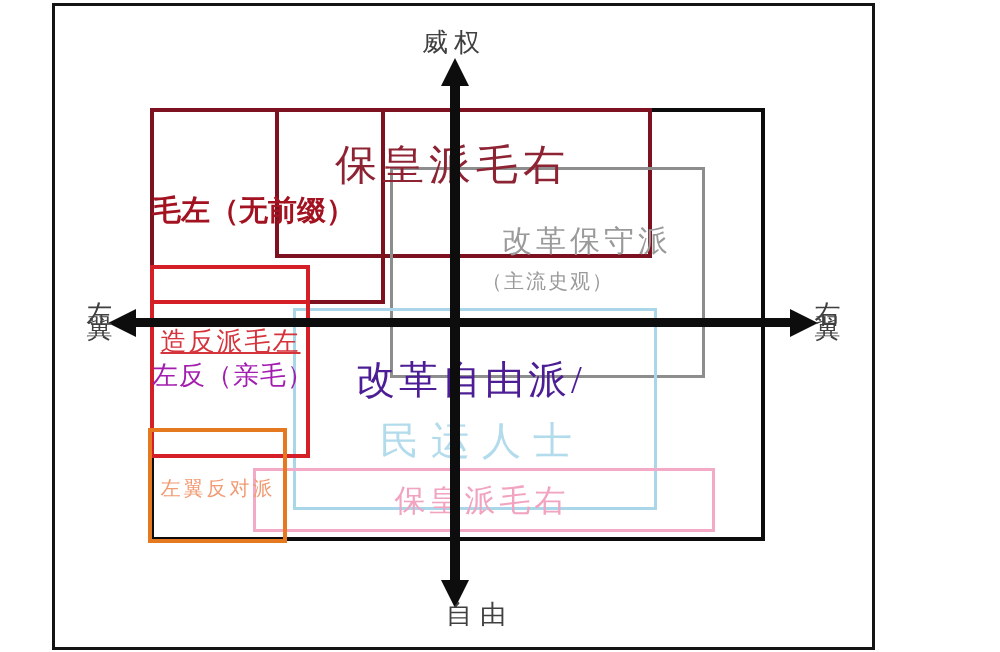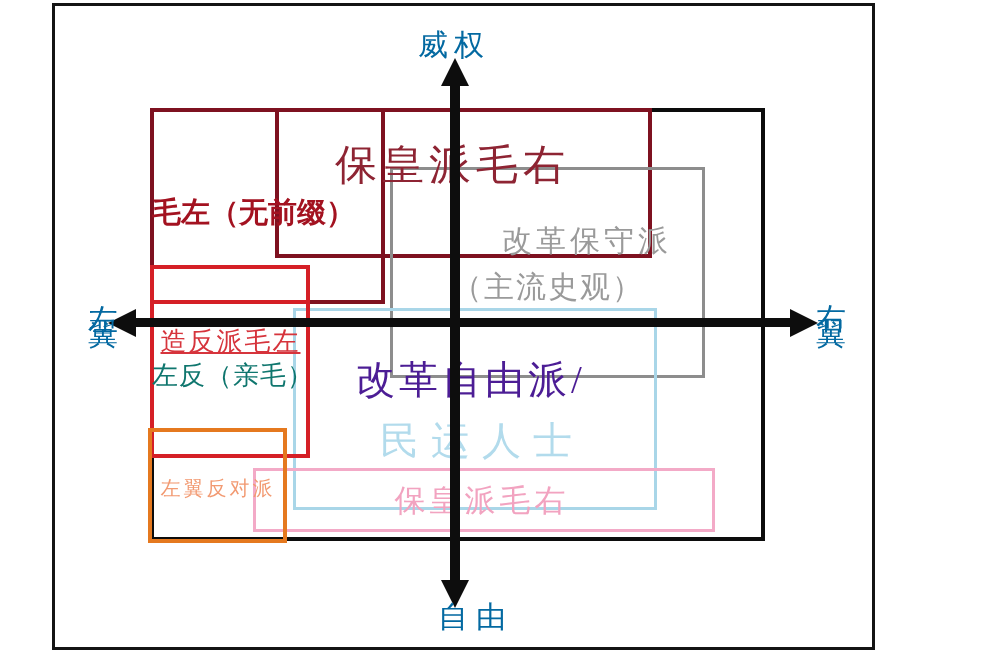--- a/index.html
+++ b/index.html
@@ -17,40 +17,40 @@
   #box-gray{left:390px;top:167px;width:315px;height:211px;border:3px solid #8d8d8d;z-index:2;}
   #box-blue{left:293px;top:308px;width:364px;height:202px;border:3px solid #a9d6e8;z-index:2;}
   #box-red-upper{left:150px;top:265px;width:160px;height:39px;border:4px solid #d51f26;z-index:3;}
   #box-red-lower{left:150px;top:300px;width:160px;height:158px;border:4px solid #d51f26;z-index:3;}
   #box-pink{left:253px;top:468px;width:462px;height:64px;border:3px solid #f3aac7;z-index:3;}
   #box-orange{left:148px;top:428px;width:139px;height:115px;border:4px solid #e5791f;z-index:4;}
   
   .rlabel{z-index:5;text-align:center;white-space:nowrap;line-height:1.1;}
   #lbl-baohuang{left:330px;top:142px;width:245px;font-size:42px;letter-spacing:5px;color:#8e2433;}
   #lbl-maozuo{left:152px;top:197px;width:220px;font-size:29px;font-weight:bold;text-align:left;
-              color:#a31220;font-family:Liberation Sans, sans-serif;}
+              color:#a31220;font-family:Liberation Mono, monospace;}
   #lbl-gray1{left:450px;top:224px;width:200px;font-size:30px;letter-spacing:4px;color:#9a9a9a;margin-left:37px;}
-  #lbl-gray2{left:443px;top:270px;width:210px;font-size:30px;letter-spacing:2px;color:#9a9a9a;}
+  #lbl-gray2{left:443px;top:270px;width:210px;font-size:20px;letter-spacing:2px;color:#9a9a9a;}
   #lbl-red1{left:158px;top:328px;width:145px;font-size:26px;letter-spacing:2px;color:#d6343c;text-decoration:underline;}
-  #lbl-red2{left:152px;top:362px;width:157px;font-size:26px;letter-spacing:1px;color:#0f766e;}
+  #lbl-red2{left:152px;top:362px;width:157px;font-size:26px;letter-spacing:1px;color:#a21caf;}
   #lbl-blue1{left:345px;top:359px;width:252px;font-size:39px;letter-spacing:4px;color:#4c1d95;}
   #lbl-blue2{left:380px;top:420px;width:200px;font-size:39px;letter-spacing:12px;color:#b2dbec;}
   #lbl-pink{left:382px;top:484px;width:200px;font-size:31px;letter-spacing:4px;color:#f2a3c0;}
   #lbl-orange{left:157px;top:477px;width:122px;font-size:20px;letter-spacing:3px;color:#f29a72;}
   
   .axis{background:#0d0d0d;z-index:6;}
   #v-shaft{left:450px;top:74px;width:10px;height:510px;}
   #h-shaft{left:122px;top:318px;width:670px;height:9px;}
   .tri{width:0;height:0;z-index:6;}
   #arrow-up{left:441px;top:58px;border-left:14px solid transparent;border-right:14px solid transparent;border-bottom:28px solid #0d0d0d;}
   #arrow-down{left:441px;top:580px;border-left:14px solid transparent;border-right:14px solid transparent;border-top:28px solid #0d0d0d;}
   #arrow-left{left:108px;top:309px;border-top:14px solid transparent;border-bottom:14px solid transparent;border-right:28px solid #0d0d0d;}
   #arrow-right{left:790px;top:309px;border-top:14px solid transparent;border-bottom:14px solid transparent;border-left:28px solid #0d0d0d;}
   
-  .axlabel{z-index:7;color:#0369a1;font-size:30px;white-space:nowrap;}
+  .axlabel{z-index:7;color:#404040;font-size:26px;white-space:nowrap;}
   #ax-top{left:399px;top:25px;width:110px;text-align:center;letter-spacing:6px;}
   #ax-bottom{left:404px;top:597px;width:110px;text-align:right;letter-spacing:8px;}
   .vert{writing-mode:vertical-rl;text-orientation:upright;letter-spacing:14px;}
   #ax-left{left:82px;top:281px;height:95px;}
   #ax-right{left:810px;top:281px;height:95px;}
 </style>
 </head>
 <body>
 
 <div id="canvas">

